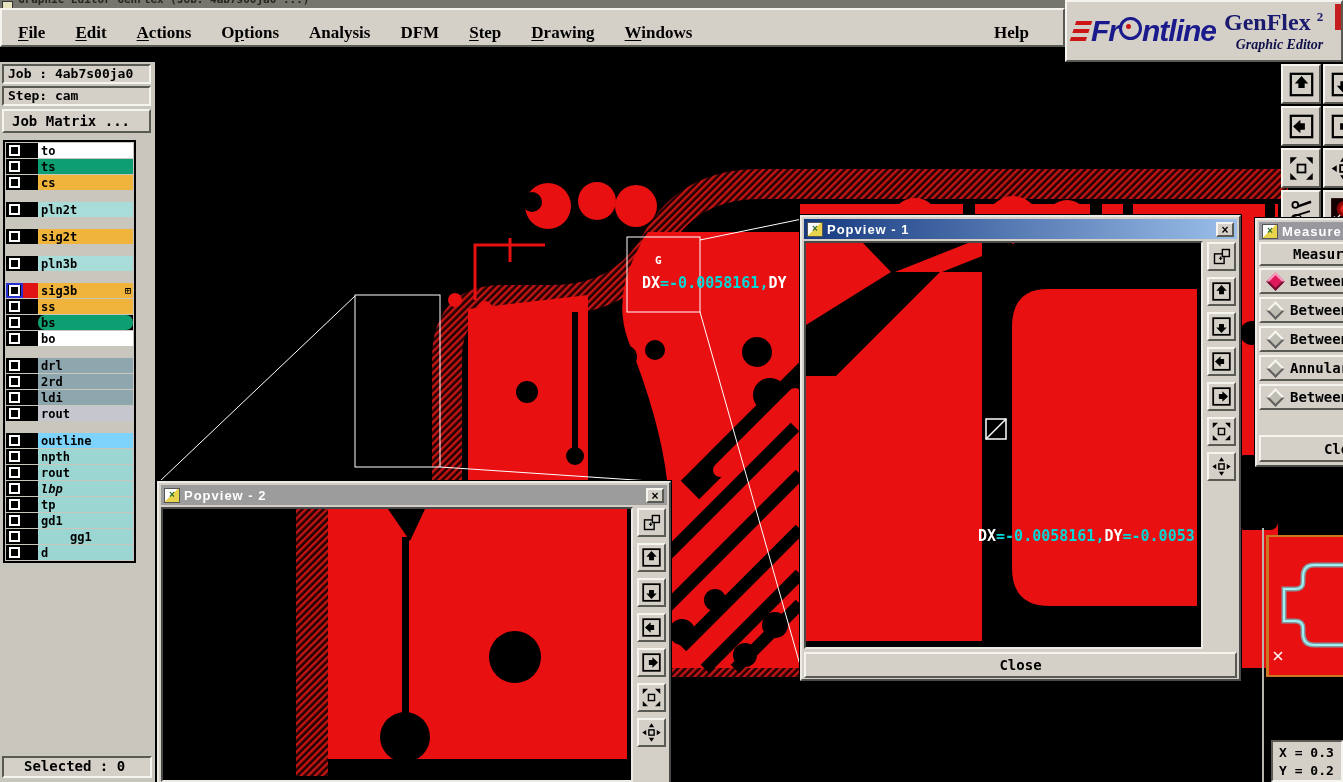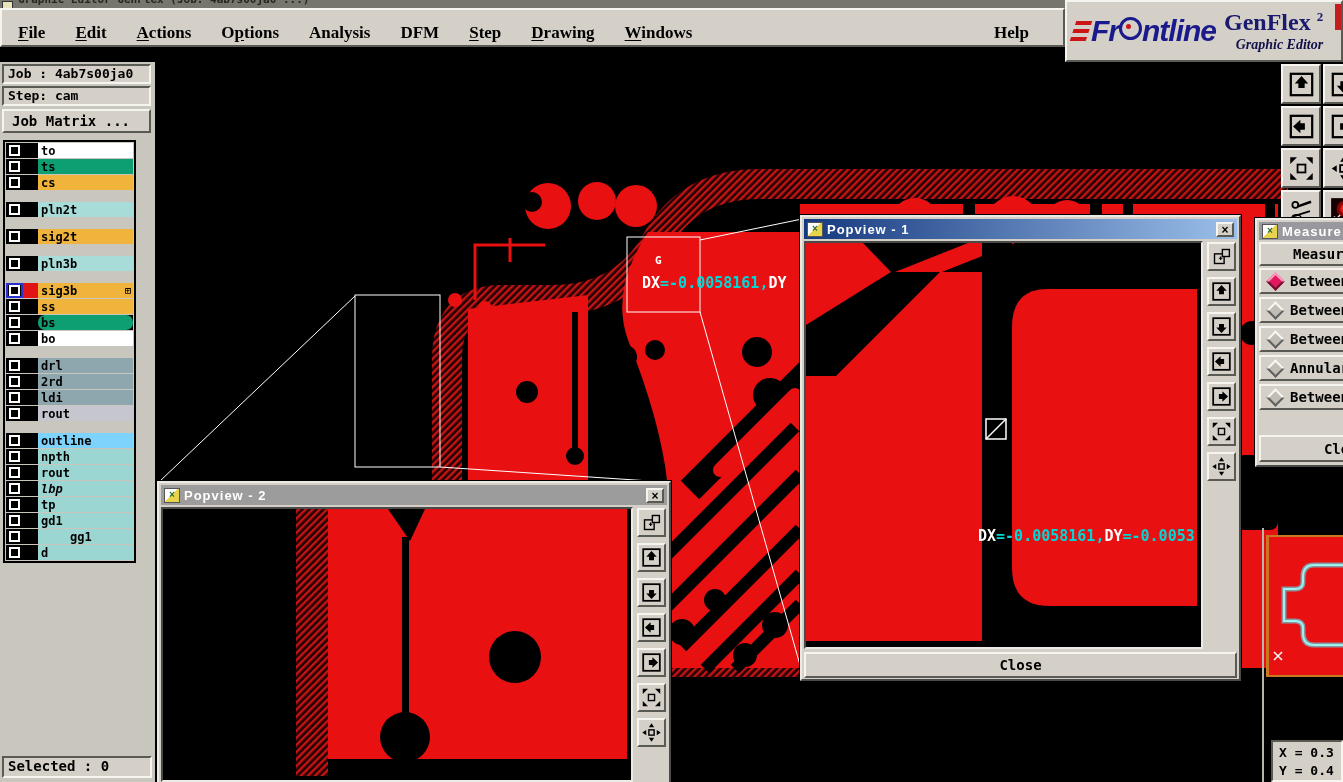--- a/index.html
+++ b/index.html
@@ -44,21 +44,21 @@
   .lgroup:last-child{margin-bottom:0}
   .lrow{height:15px;display:flex;align-items:center;background:#000;margin-bottom:1px}
   .lrow:last-child{margin-bottom:0}
   .cb{width:17px;height:15px;background:#000;display:grid;place-items:center;box-sizing:border-box}
   .cb i{width:7px;height:7px;border:2px solid #fff;display:block;background:#000}
   .cb.sel{border:2px solid #2830d0}
   .sw{width:15px;height:15px;background:#000}
   .nb{flex:1;height:15px;font:bold 12px "DejaVu Sans Mono",monospace;color:#000;display:flex;align-items:center;padding-left:3px}
   .bdg{margin-left:auto;margin-right:2px;font-size:10px;line-height:1}
   #selectedbox{position:absolute;left:2px;top:694px;width:150px;height:22px;box-sizing:border-box;
-               font:bold 14px "DejaVu Sans Mono",monospace;line-height:17px;padding-left:4px;color:#000}
+               font:bold 14px "DejaVu Sans Mono",monospace;line-height:17px;padding-left:20px;color:#000}
 
   
   #canvas{left:155px;top:62px;width:1188px;height:720px;background:#000}
   #canvas .ovl{position:absolute;font:bold 15px "DejaVu Sans Mono",monospace;white-space:nowrap}
   .dx-w{color:#fff}.dx-c{color:#00d8d8}
 
   
   #mainbar{left:1281px;top:64px;display:grid;grid-template-columns:40px 40px;gap:2px;z-index:2}
   .bigbtn{width:40px;height:40px;box-sizing:border-box;display:grid;place-items:center;cursor:pointer}
   .bigbtn svg{width:27px;height:27px}
@@ -666,14 +666,14 @@
 <div id="vline" class="abs"></div>
 <div id="preview" class="abs">
   <svg width="74" height="134" viewBox="0 0 74 134">
     <path d="M 74,28 H 45 Q 34,28 34,40 V 45 Q 34,52 26,52 H 15 V 84 H 26 Q 34,84 34,91 V 96 Q 34,108 45,108 H 74" fill="none" stroke="#8898a0" stroke-width="5"></path>
     <path d="M 74,28 H 45 Q 34,28 34,40 V 45 Q 34,52 26,52 H 15 V 84 H 26 Q 34,84 34,91 V 96 Q 34,108 45,108 H 74" fill="none" stroke="#9ff0f0" stroke-width="2"></path>
     <path d="M 5,115 l 8,8 M 13,115 l -8,8" stroke="#fff" stroke-width="1.5"></path>
   </svg>
 </div>
 <div id="xybox" class="abs sunken">
   <div>X = 0.3</div>
-  <div>Y = 0.4</div>
+  <div>Y = 0.2</div>
 </div>
 
 </body></html>

